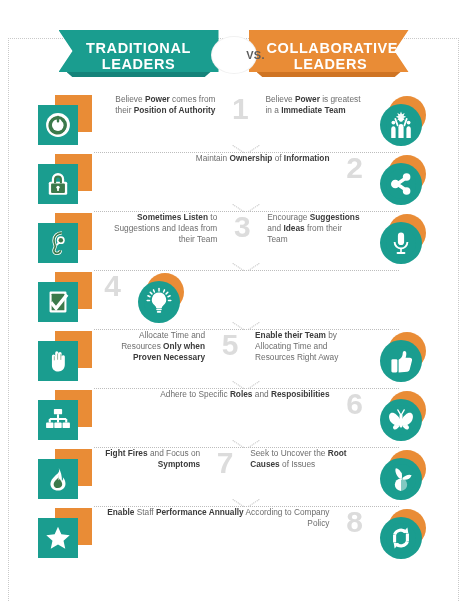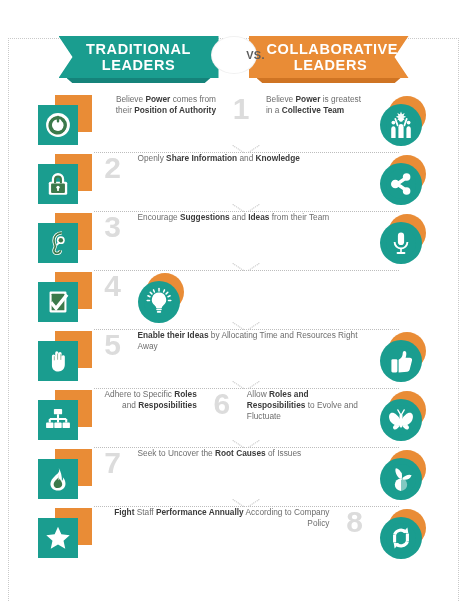--- a/index.html
+++ b/index.html
@@ -24,22 +24,22 @@
     pointer-events:none;
   }
 
   
   .banner-wrap{
     position:relative;
     margin:30px auto 0 auto;
     width:350px; height:50px;
   }
   .ribbon{
-    position:absolute; top:6px; height:42px; width:160px;
-    display:flex; align-items:flex-start;
+    position:absolute; top:0; height:42px; width:160px;
+    display:flex; align-items:flex-end;
   }
   .ribbon .shadow{
     position:absolute; left:8px; right:8px; top:42px; height:5px;
   }
   .ribbon-left{ left:0; }
   .ribbon-right{ right:0; }
   .rib-body{
     position:absolute; inset:0;
   }
   .rib-left-body{
@@ -219,21 +219,21 @@
         <circle cx="12" cy="12" r="11" fill="#ffffff"></circle>
         <circle cx="12" cy="12" r="8.2" fill="#3c7a4b"></circle>
         <circle cx="12" cy="12" r="5.6" fill="#ffffff"></circle>
         <path d="M12 5.5 A7 7 0 1 0 15.6 6.8" fill="none" stroke="#3c7a4b" stroke-width="2.6"></path>
         <rect x="10.9" y="3.4" width="2.2" height="6.4" rx="1" fill="#3c7a4b"></rect>
       </svg>
           </div>
     </div>
     <div class="txt txt-left">Believe <b>Power</b> comes from their <b>Position of Authority</b></div>
     <div class="num">1</div>
-    <div class="txt txt-right">Believe <b>Power</b> is greatest in a <b>Collective Team</b></div>
+    <div class="txt txt-right">Believe <b>Power</b> is greatest in a <b>Immediate Team</b></div>
     <div class="icon-right">
       <div class="ci-back"></div>
       <div class="ci-front">
             <svg width="30" height="30" viewBox="0 0 30 30">
         <circle cx="15" cy="15" r="15" fill="#1a9d8f"></circle>
         <path d="M15 1.6 l1.1 2.6 2.6 -1.1 -1.1 2.6 2.6 1.1 -2.6 1.1 1.1 2.6 -2.6 -1.1 -1.1 2.6 -1.1 -2.6 -2.6 1.1 1.1 -2.6 -2.6 -1.1 2.6 -1.1 -1.1 -2.6 2.6 1.1z" fill="#ffffff" opacity="0.95"></path>
         <circle cx="15" cy="9.6" r="2.2" fill="#ffffff"></circle>
         <path d="M12.4 28 V17.2 c0 -2.1 1.1 -3.3 2.6 -3.3 1.5 0 2.6 1.2 2.6 3.3 V28 z" fill="#ffffff"></path>
         <path d="M11.6 15.4 L9.3 8.9 M18.4 15.4 L20.7 8.9" stroke="#ffffff" stroke-width="1.7" fill="none" stroke-linecap="round"></path>
         <circle cx="7.4" cy="12.6" r="1.9" fill="#ffffff"></circle>
@@ -255,22 +255,22 @@
             <svg width="26" height="26" viewBox="0 0 24 24">
         <rect x="3.5" y="10" width="17" height="12" rx="1.4" fill="#ffffff"></rect>
         <path d="M7.6 10.4 V7.6 a4.4 4.4 0 0 1 8.8 0 v2.8" fill="none" stroke="#ffffff" stroke-width="2.6"></path>
         <rect x="5.6" y="11.6" width="12.8" height="8.8" rx="1" fill="#3c7a4b"></rect>
         <path d="M9.3 11.4 V7.7 a2.7 2.7 0 0 1 5.4 0 v3.7" fill="none" stroke="#3c7a4b" stroke-width="1.9"></path>
         <circle cx="12" cy="15" r="1.5" fill="#ffffff"></circle>
         <rect x="11.2" y="15" width="1.6" height="3.4" fill="#ffffff"></rect>
       </svg>
           </div>
     </div>
+    <div class="txt txt-left">Maintain <b>Ownership</b> of <b>Information</b></div>
     <div class="num">2</div>
-    <div class="txt txt-right">Openly <b>Share Information</b> and <b>Knowledge</b></div>
     <div class="icon-right">
       <div class="ci-back"></div>
       <div class="ci-front">
             <svg width="30" height="30" viewBox="0 0 30 30">
         <circle cx="15" cy="15" r="15" fill="#1a9d8f"></circle>
         <path d="M11.2 15 L20 8.9 M11.2 15 L20 21.1" stroke="#ffffff" stroke-width="3.4" fill="none"></path>
         <circle cx="9.3" cy="15" r="4.3" fill="#ffffff"></circle>
         <circle cx="20.6" cy="8" r="3.8" fill="#ffffff"></circle>
         <circle cx="20.6" cy="22" r="3.8" fill="#ffffff"></circle>
       </svg>
@@ -287,20 +287,21 @@
       <div class="sq-front">
             <svg width="26" height="26" viewBox="0 0 24 24">
         <path d="M15.5 2.6c-4.2 0-7.2 3-7.2 7 0 2.6 1.1 3.7 1.1 5.6 0 1.6-1.2 2.2-1.2 3.8 0 1.6 1.3 2.6 2.9 2.6 2 0 3-1.3 3.2-2.9" fill="none" stroke="#ffffff" stroke-width="3"></path>
         <path d="M15.5 2.6c-4.2 0-7.2 3-7.2 7 0 2.6 1.1 3.7 1.1 5.6 0 1.6-1.2 2.2-1.2 3.8 0 1.6 1.3 2.6 2.9 2.6 2 0 3-1.3 3.2-2.9" fill="none" stroke="#3c7a4b" stroke-width="1.5"></path>
         <circle cx="14.6" cy="9.4" r="3.6" fill="#ffffff"></circle>
         <circle cx="14.6" cy="9.4" r="2.1" fill="#3c7a4b"></circle>
         <path d="M13.4 11.2 l-2.6 2.8" stroke="#ffffff" stroke-width="1.6" fill="none"></path>
       </svg>
           </div>
     </div>
+    <div class="txt txt-left"><b>Sometimes Listen</b> to Suggestions and Ideas from their Team</div>
     <div class="num">3</div>
     <div class="txt txt-right">Encourage <b>Suggestions</b> and <b>Ideas</b> from their Team</div>
     <div class="icon-right">
       <div class="ci-back"></div>
       <div class="ci-front">
             <svg width="30" height="30" viewBox="0 0 30 30">
         <circle cx="15" cy="15" r="15" fill="#1a9d8f"></circle>
         <rect x="11.9" y="4.6" width="6.2" height="12.4" rx="3.1" fill="#ffffff"></rect>
         <path d="M8.6 14.1 a6.4 6.4 0 0 0 12.8 0" fill="none" stroke="#ffffff" stroke-width="1.9"></path>
         <rect x="14.2" y="20.4" width="1.6" height="4.1" fill="#ffffff"></rect>
@@ -355,22 +356,23 @@
       <div class="row">
     <div class="icon-left">
       <div class="sq-back"></div>
       <div class="sq-front">
             <svg width="26" height="26" viewBox="0 0 24 24">
         <path d="M6.4 12.4 V7.4a1.5 1.5 0 0 1 3 0v3.6 V4.6a1.5 1.5 0 0 1 3 0v6.2 V5.2a1.5 1.5 0 0 1 3 0v5.8 V7.8a1.5 1.5 0 0 1 2.9 0v7.5c0 3.6-2.3 6.4-6 6.4-3.5 0-5.9-2.2-5.9-5.6z" fill="#ffffff"></path>
         <path d="M8.6 11.4 V7.6M11.6 10.8 V5.1M14.6 11 V5.7" stroke="#3c7a4b" stroke-width="0.9" fill="none" opacity="0.55"></path>
       </svg>
           </div>
     </div>
+    <div class="txt txt-left">Allocate Time and Resources <b>Only when Proven Necessary</b></div>
     <div class="num">5</div>
-    <div class="txt txt-right"><b>Enable their Ideas</b> by Allocating Time and Resources Right Away</div>
+    <div class="txt txt-right"><b>Enable their Team</b> by Allocating Time and Resources Right Away</div>
     <div class="icon-right">
       <div class="ci-back"></div>
       <div class="ci-front">
             <svg width="30" height="30" viewBox="0 0 30 30">
         <circle cx="15" cy="15" r="15" fill="#1a9d8f"></circle>
         <path d="M12.6 26.4 V13.7 c2.2 -0.9 3.4 -2.6 3.9 -4.6 0.3 -1.2 0.1 -2.6 0.6 -3.4 0.6 -1 2.2 -1 2.8 0.1 0.7 1.2 0.5 3.5 -0.3 5.9 h4.2 c1.6 0 2.6 1.3 2.2 2.8 l-2.3 9.1 c-0.3 1.2 -1.3 2.1 -2.6 2.1 z" fill="#ffffff"></path>
         <rect x="5.4" y="13.2" width="6" height="13.2" rx="1.3" fill="#ffffff"></rect>
       </svg>
           </div>
     </div>
@@ -387,21 +389,20 @@
         <rect x="8.2" y="1.8" width="7.6" height="5" rx="0.8" fill="#ffffff"></rect>
         <path d="M12 6.8 v4.2 M4.4 11 h15.2 M4.4 11 v3.2 M12 11 v3.2 M19.6 11 v3.2" stroke="#ffffff" stroke-width="1.9" fill="none"></path>
         <rect x="1" y="14.4" width="6.8" height="5" rx="0.8" fill="#ffffff"></rect>
         <rect x="8.6" y="14.4" width="6.8" height="5" rx="0.8" fill="#ffffff"></rect>
         <rect x="16.2" y="14.4" width="6.8" height="5" rx="0.8" fill="#ffffff"></rect>
       </svg>
           </div>
     </div>
     <div class="txt txt-left">Adhere to Specific <b>Roles</b> and <b>Resposibilities</b></div>
     <div class="num">6</div>
-    <div class="txt txt-right">Allow <b>Roles and Resposibilities</b> to Evolve and Fluctuate</div>
     <div class="icon-right">
       <div class="ci-back"></div>
       <div class="ci-front">
             <svg width="30" height="30" viewBox="0 0 30 30">
         <circle cx="15" cy="15" r="15" fill="#1a9d8f"></circle>
         <path d="M14.4 14.8 C11.6 9.4 7.2 6.6 4.6 8.2 2.1 9.8 2.8 14.6 5.4 17.6 c2.4 2.8 6.4 4 9 2.4z" fill="#ffffff"></path>
         <path d="M15.6 14.8 C18.4 9.4 22.8 6.6 25.4 8.2 27.9 9.8 27.2 14.6 24.6 17.6 c-2.4 2.8 -6.4 4 -9 2.4z" fill="#ffffff"></path>
         <path d="M13.9 20.2 C12.4 23.4 9.6 25.2 7.9 24.2 6.4 23.3 6.8 21.2 8.6 20z" fill="#ffffff"></path>
         <path d="M16.1 20.2 C17.6 23.4 20.4 25.2 22.1 24.2 23.6 23.3 23.2 21.2 21.4 20z" fill="#ffffff"></path>
         <path d="M15 8.6 c0.9 0 1.5 0.9 1.5 2.1 v9.6 c0 1.4 -0.7 2.3 -1.5 2.3 -0.8 0 -1.5 -0.9 -1.5 -2.3 v-9.6 c0 -1.2 0.6 -2.1 1.5 -2.1z" fill="#ffffff"></path>
@@ -417,20 +418,21 @@
       <div class="row">
     <div class="icon-left">
       <div class="sq-back"></div>
       <div class="sq-front">
             <svg width="26" height="26" viewBox="0 0 24 24">
         <path d="M12.6 1.6c1.6 4 -1 5.4 -3.4 7.6 -2.5 2.3 -4.2 4.6 -4.2 7.5 0 3.5 3 6 6.8 6 4 0 7.1 -2.6 7.1 -6.4 0 -2.3 -0.8 -4.2 -2.4 -6 0.4 1.7 0 2.8 -0.9 3.4 0.3 -3.9 -1 -8.7 -3 -12.1z" fill="#ffffff"></path>
         <path d="M12.3 8.4c0.9 2.2 -0.6 3.1 -1.9 4.3 -1.4 1.3 -2.4 2.6 -2.4 4.3 0 2 1.7 3.4 3.9 3.4 2.3 0 4 -1.5 4 -3.6 0 -2.1 -1.8 -3.4 -2.3 -5.3 -0.2 0.9 -0.6 1.4 -1.1 1.7 0.2 -1.7 -0.1 -3.3 -0.2 -4.8z" fill="#3c7a4b"></path>
       </svg>
           </div>
     </div>
+    <div class="txt txt-left"><b>Fight Fires</b> and Focus on <b>Symptoms</b></div>
     <div class="num">7</div>
     <div class="txt txt-right">Seek to Uncover the <b>Root Causes</b> of Issues</div>
     <div class="icon-right">
       <div class="ci-back"></div>
       <div class="ci-front">
             <svg width="30" height="30" viewBox="0 0 30 30">
         <circle cx="15" cy="15" r="15" fill="#1a9d8f"></circle>
         <path d="M13.8 14.6 C10.8 12.2 8.4 7.4 9.8 4.2 13.4 4.6 16.2 8.6 16 13.6z" fill="#ffffff"></path>
         <path d="M16.4 14 C19 11.4 23 9.8 25.6 11.2 24.4 14.6 20.6 16.6 16.8 15.6z" fill="#ffffff"></path>
         <path d="M15 26.9 a6.2 6.2 0 0 1 0 -12.4 z" fill="#ffffff"></path>
@@ -446,21 +448,21 @@
       </div>
       <div class="row">
     <div class="icon-left">
       <div class="sq-back"></div>
       <div class="sq-front">
             <svg width="26" height="26" viewBox="0 0 24 24">
         <path d="M12 1.6 L15.1 8.6 L22.8 9.4 L17.1 14.5 L18.7 22 L12 18.1 L5.3 22 L6.9 14.5 L1.2 9.4 L8.9 8.6 Z" fill="#ffffff"></path>
       </svg>
           </div>
     </div>
-    <div class="txt txt-left"><b>Fight</b> Staff <b>Performance Annually</b> According to Company Policy</div>
+    <div class="txt txt-left"><b>Enable</b> Staff <b>Performance Annually</b> According to Company Policy</div>
     <div class="num">8</div>
     <div class="icon-right">
       <div class="ci-back"></div>
       <div class="ci-front">
             <svg width="30" height="30" viewBox="0 0 30 30">
         <circle cx="15" cy="15" r="15" fill="#1a9d8f"></circle>
         <path d="M8.6 11.4 a7 7 0 0 1 11.4 -2.2" fill="none" stroke="#ffffff" stroke-width="3.1"></path>
         <path d="M21.4 4.6 l0.9 5.6 -5.6 -0.8z" fill="#ffffff"></path>
         <path d="M21.4 18.6 a7 7 0 0 1 -11.4 2.2" fill="none" stroke="#ffffff" stroke-width="3.1"></path>
         <path d="M8.6 25.4 l-0.9 -5.6 5.6 0.8z" fill="#ffffff"></path>

